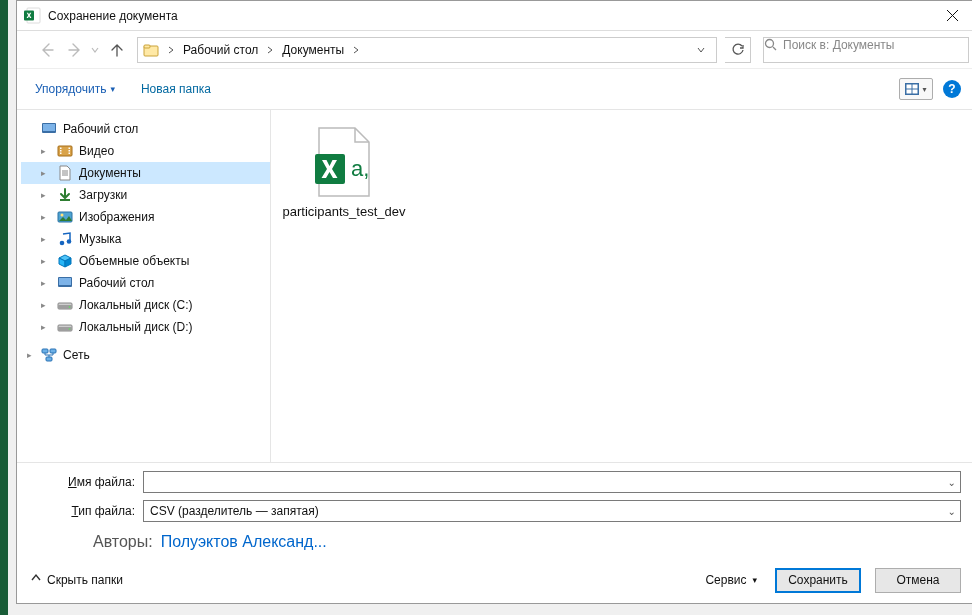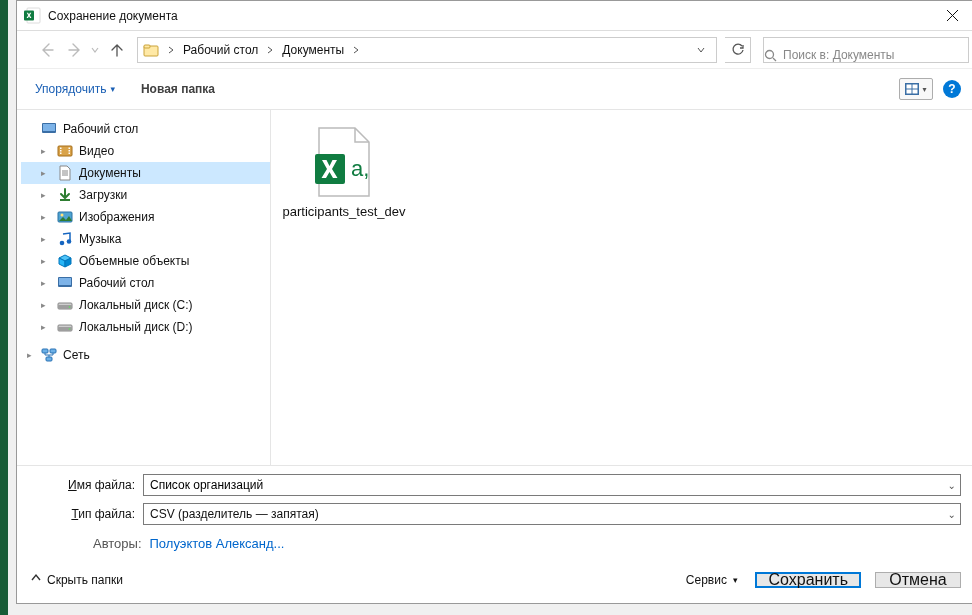--- a/index.html
+++ b/index.html
@@ -16,28 +16,28 @@
   .nav-arrow { width: 24px; height: 24px; display: flex; align-items: center; justify-content: center; color: #999; font-size: 16px; }
   .nav-sep { width: 10px; color: #999; }
   .nav-up { width: 24px; height: 24px; display:flex; align-items:center; justify-content:center; }
   .addr-bar { flex: 1; height: 26px; border: 1px solid #ccc; display: flex; align-items: center; padding: 0 4px; margin: 0 4px; }
   .addr-icon { width: 18px; height:18px; display:flex; align-items:center; justify-content:center; margin-right:4px;}
   .addr-seg { padding: 0 5px; height: 22px; display: flex; align-items: center; }
   .addr-chev { width: 14px; display:flex; align-items:center; justify-content:center; color:#555; font-size:10px;}
   .addr-tail { flex: 1; }
   .addr-dd { width: 22px; display:flex; align-items:center; justify-content:center; color:#555;}
   .refresh-btn { width: 26px; height: 26px; border:1px solid #ccc; border-left:none; display:flex; align-items:center; justify-content:center; }
-  .search-box { width: 206px; height: 26px; border: 1px solid #ccc; margin-left: 8px; display: flex; align-items: flex-end; padding: 0 0; color: #888; gap:6px;}
+  .search-box { width: 206px; height: 26px; border: 1px solid #ccc; margin-left: 8px; display: flex; align-items: flex-start; padding: 0 0; color: #888; gap:6px;}
   .search-box input { border:none; outline:none; flex:1; font-size:12px; color:#111; background:transparent;}
   .search-box input::placeholder { color:#888; }
 
   .toolbar-row { height: 40px; background: #fff; display: flex; align-items: center; padding: 0 14px; border-top: 0px solid #eee; }
   .toolbar-row .org { color: #1a5fb4; padding: 4px 4px; display:flex; align-items:center; gap:4px;text-align:center;}
   .toolbar-row .org .caret { font-size:9px; }
-  .toolbar-row .newf { color: #404040; margin-left: 22px; font-weight: bold; }
+  .toolbar-row .newf { color: #0369a1; margin-left: 22px; }
   .toolbar-row .right-tools { margin-left: auto; display: flex; align-items: center; gap: 10px; }
   .view-btn { width: 34px; height: 22px; border:1px solid #adadad; border-radius:2px; display:flex; align-items:center; justify-content:center; gap:3px; background:#f8f8f8;}
   .help-btn { width: 18px; height: 18px; border-radius: 50%; background: #0078d7; color: #fff; display:flex; align-items:center; justify-content:center; font-weight:bold; font-size:12px;}
 
   .body-area { flex: 1; display: flex; border-top: 1px solid #e5e5e5; border-bottom: 1px solid #e5e5e5; overflow:hidden;}
   .tree { width: 254px; border-right: 1px solid #e5e5e5; padding: 8px 0 8px 4px; overflow-y:auto;}
   .tree-item { height: 22px; display: flex; align-items: center; padding-left: 36px; gap: 6px; position:relative;}
   .tree-item.root { padding-left: 20px; }
   .tree-item .exp { position:absolute; left:6px; width:12px; color:#888; font-size:9px;}
   .tree-item.child .exp { left:20px; }
@@ -51,32 +51,32 @@
   .file-label { font-size: 13px; text-align: center; line-height: 1.3; margin-top: 2px; }
 
   .footer { padding: 8px 14px 0 14px; display: flex; flex-direction: column; gap: 7px; }
   .frow { display: flex; align-items: center; }
   .flabel { width: 112px; text-align: right; padding-right: 8px; }
   .flabel .u { text-decoration: underline; }
   .fselect { flex: 1; height: 22px; border: 1px solid #7a7a7a; background:#fff; padding: 0 22px 0 6px; position: relative; display:flex; align-items:center;}
   .fselect .dd { position:absolute; right:4px; top:50%; transform:translateY(-50%); font-size:10px; color:#555;}
   .fselect input { border:none; outline:none; flex:1; font-size:12px; }
 
-  .meta-row { display: flex; align-items: center; padding: 4px 0 6px 62px; font-size:13px; gap: 10px;}
+  .meta-row { display: flex; align-items: center; padding: 4px 0 6px 62px; font-size:16px; gap: 10px;}
   .meta-row .mlabel { color:#555; }
   .meta-row .mval { color:#0066cc; }
   .meta-row .g1 { width: 260px; display:flex; gap: 8px;}
   .meta-row .g2 { width: 230px; display:flex; gap: 8px;}
   .meta-row .g3 { display:flex; gap: 8px;}
 
   .action-row { height: 46px; display:flex; align-items:center; padding: 0 14px; border-top:0px; }
   .hide-folders { display:flex; align-items:flex-start; gap:6px; }
   .action-right { margin-left:auto; display:flex; align-items:center; gap:14px;}
   .tools-link { display:flex; align-items:center; gap:6px; padding:0 4px; }
-  .winbtn { min-width: 86px; height: 16px; border: 1px solid #adadad; background: #e7e7e7; display:flex; align-items:center; justify-content:center; padding: 0 12px; font-size:16px;}
+  .winbtn { min-width: 86px; height: 25px; border: 1px solid #adadad; background: #e7e7e7; display:flex; align-items:center; justify-content:center; padding: 0 12px; font-size:12px;}
   .winbtn.primary { border: 1px solid #0078d7; box-shadow: inset 0 0 0 1px #0078d7; background: #e7e7e7;}
 
   svg { display:block; }
   .addr-bar .addr-chev svg, .addr-dd svg { width:8px; height:8px; }
 </style>
 </head>
 <body>
 
 <div class="left-app-bar"></div>
 
@@ -331,21 +331,20 @@
         </div>
         <div class="file-label">participants_test_dev</div>
       </div>
     </div>
   </div>
 
   <div class="footer">
     <div class="frow">
       <div class="flabel"><span class="u">И</span><span>мя файла:</span></div>
       <div class="fselect">
-        <input value="Список организаций" style="">
         <span class="dd">⌄</span>
       </div>
     </div>
     <div class="frow">
       <div class="flabel"><span class="u">Т</span><span>ип файла:</span></div>
       <div class="fselect">
         <span>CSV (разделитель — запятая)</span>
         <span class="dd">⌄</span>
       </div>
     </div>

